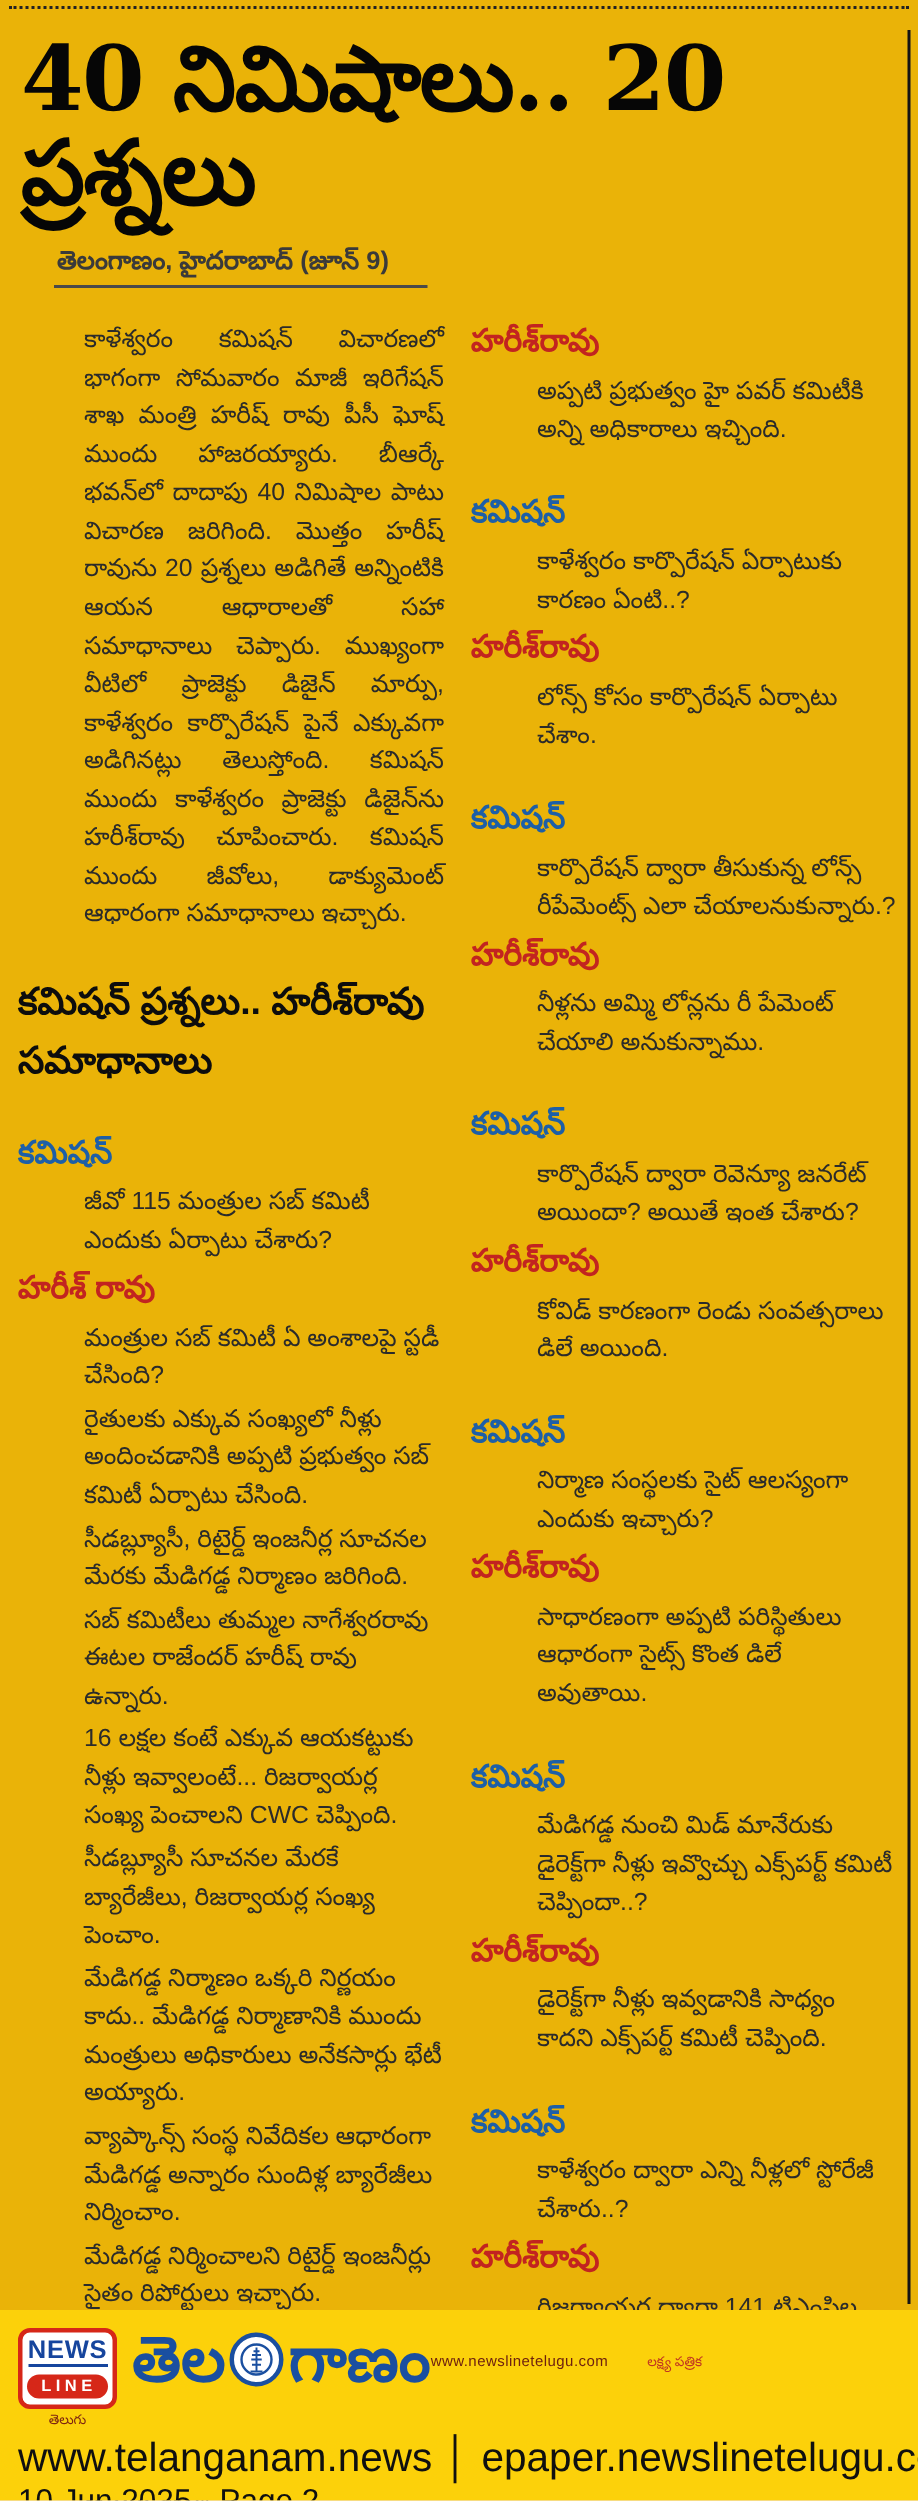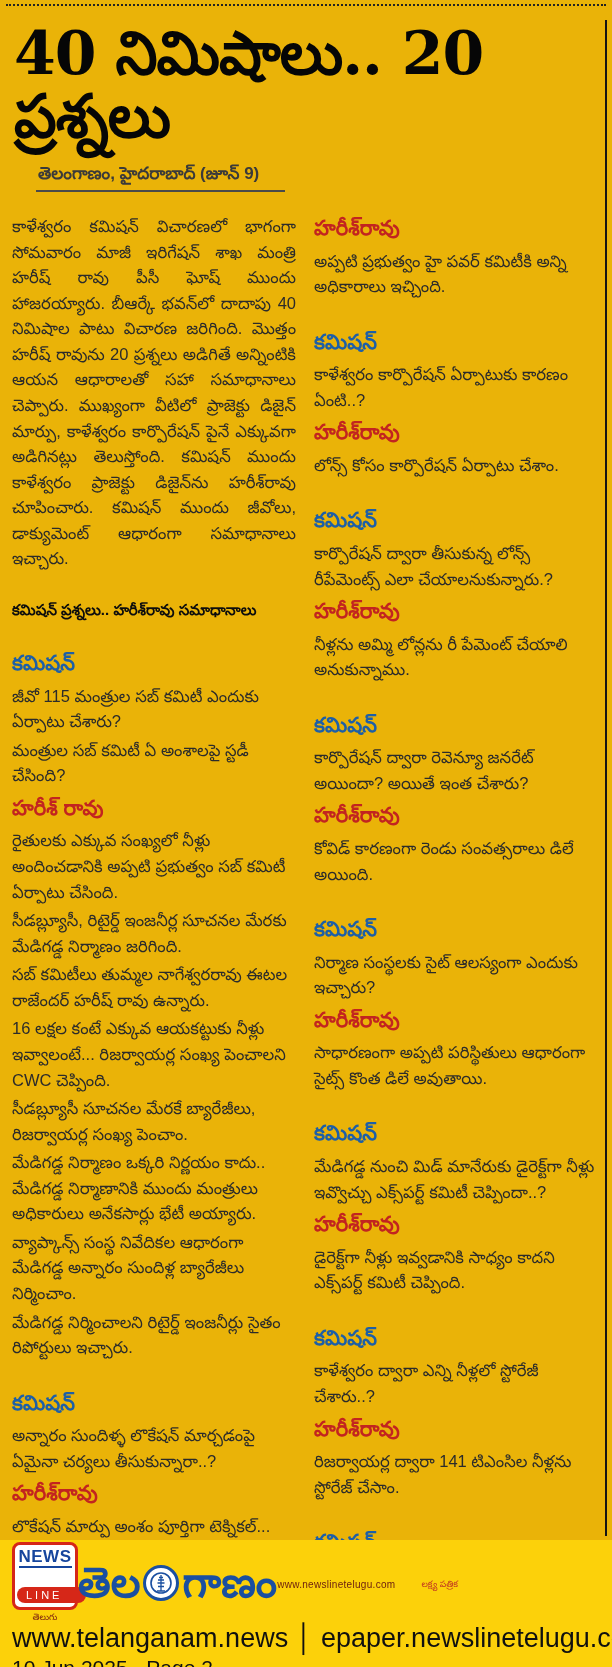--- a/index.html
+++ b/index.html
@@ -12,37 +12,37 @@
 
   .headline { margin:22px 14px 0 14px; font-family:"DejaVu Serif", serif; font-weight:bold;
               font-size:60px; line-height:1.05; color:#060606; letter-spacing:-1px; }
 
   .dateline { display:inline-block; margin:16px 0 4px 36px; font-size:17px; font-weight:bold;
               color:#3a3a3a; padding:0 26px 3px 2px; border-bottom:2px solid #4a4a4a; }
 
   .columns { display:flex; gap:18px; padding:6px 14px 0 12px; }
   .col { flex:1 1 0; min-width:0; }
 
-  .block { color:#2b2b2b; font-size:16.5px; line-height:1.55; }
+  .block { color:#2b2b2b; font-size:16.5px; line-height:1.55;margin-left:44px; }
   .para { text-align:justify; margin-top:12px; }
-  .subhead { font-weight:bold; color:#0d0d0d; font-size:15px; margin:26px 0 8px 0; }
+  .subhead { font-weight:bold; color:#0d0d0d; font-size:25px; margin:26px 0 8px 0; }
   .q-head { color:#1d5fa7; font-weight:bold; font-size:21px; margin:26px 0 4px 0; }
   .a-head { color:#c22420; font-weight:bold; font-size:21px; margin:3px 0 4px 0; }
   .q, .a { margin-bottom:3px; }
   .col-right .block:first-child { margin-top:10px; }
 
   .footer { position:absolute; left:0; right:0; top:1540px; height:127px; background:#fcd10a; padding:12px 12px 0 12px; }
-  .logo-row { display:flex; align-items:center; height:62px; }
+  .logo-row { display:flex; align-items:flex-start; gap:10px; height:62px; }
 
   .newsline-badge { background:#fff; border:3px solid #d62718; border-radius:8px; width:66px;
                     text-align:center; padding:3px 2px 4px 2px; }
   .nl-news { display:inline-block; color:#16459d; font-weight:bold; font-size:17px; letter-spacing:0.5px;
              line-height:1; border-bottom:2.5px solid #16459d; padding-bottom:1px; }
-  .nl-line { display:inline-block; background:#d62718; color:#fff; font-weight:normal; font-size:11px;
-             letter-spacing:3px; border-radius:9px; padding:2px 24px 2px 9px; margin-top:19px; line-height:1.1; }
+  .nl-line { display:inline-block; background:#d62718; color:#fff; font-weight:bold; font-size:11px;
+             letter-spacing:3px; border-radius:9px; padding:2px 7px 2px 9px; margin-top:5px; line-height:1.1; }
   .nl-telugu { text-align:center; font-size:9px; color:#7d2312; margin-top:2px; }
 
   .tg-wrap { display:flex; flex-direction:row; }
   .tg-wordmark { display:flex; align-items:center; color:#1a4fa0; font-weight:bold; font-size:42px; line-height:1; }
   .tg-emblem { width:36px; height:36px; border-radius:50%; background:#fff; border:3px solid #1a4fa0;
                display:inline-flex; align-items:center; justify-content:center; margin:0 3px; }
   .tg-sub { display:flex; align-items:center; gap:26px; margin-top:3px; }
   .tg-url { font-size:10px; color:#6e2110; letter-spacing:0.3px; }
   .tg-tagline { font-size:9px; color:#c03422; }
 
@@ -59,22 +59,22 @@
 
   <h1 class="headline">40 నిమిషాలు.. 20 ప్రశ్నలు</h1>
   <div class="dateline">తెలంగాణం, హైదరాబాద్ (జూన్ 9)</div>
 
   <div class="columns">
     <div class="col col-left" id="col-left">
         <div class="block para">కాళేశ్వరం కమిషన్ విచారణలో భాగంగా సోమవారం మాజీ ఇరిగేషన్ శాఖ మంత్రి హరీష్ రావు పీసీ ఘోష్ ముందు హాజరయ్యారు. బీఆర్కే భవన్‌లో దాదాపు 40 నిమిషాల పాటు విచారణ జరిగింది. మొత్తం హరీష్ రావును 20 ప్రశ్నలు అడిగితే అన్నింటికి ఆయన ఆధారాలతో సహా సమాధానాలు చెప్పారు. ముఖ్యంగా వీటిలో ప్రాజెక్టు డిజైన్ మార్పు, కాళేశ్వరం కార్పొరేషన్ పైనే ఎక్కువగా అడిగినట్లు తెలుస్తోంది. కమిషన్ ముందు కాళేశ్వరం ప్రాజెక్టు డిజైన్‌ను హరీశ్‌రావు చూపించారు. కమిషన్ ముందు జీవోలు, డాక్యుమెంట్ ఆధారంగా సమాధానాలు ఇచ్చారు.</div>
         <div class="block subhead">కమిషన్ ప్రశ్నలు.. హరీశ్‌రావు సమాధానాలు</div>
         <div class="block q-head">కమిషన్</div>
         <div class="block q">జీవో 115 మంత్రుల సబ్ కమిటీ ఎందుకు ఏర్పాటు చేశారు?</div>
+        <div class="block a-head">హరీశ్ రావు</div>
         <div class="block q">మంత్రుల సబ్ కమిటీ ఏ అంశాలపై స్టడీ చేసింది?</div>
-        <div class="block a-head">హరీశ్ రావు</div>
         <div class="block a">రైతులకు ఎక్కువ సంఖ్యలో నీళ్లు అందించడానికి అప్పటి ప్రభుత్వం సబ్ కమిటీ ఏర్పాటు చేసింది.</div>
         <div class="block a">సీడబ్ల్యూసీ, రిటైర్డ్ ఇంజనీర్ల సూచనల మేరకు మేడిగడ్డ నిర్మాణం జరిగింది.</div>
         <div class="block a">సబ్ కమిటీలు తుమ్మల నాగేశ్వరరావు ఈటల రాజేందర్ హరీష్ రావు ఉన్నారు.</div>
         <div class="block a">16 లక్షల కంటే ఎక్కువ ఆయకట్టుకు నీళ్లు ఇవ్వాలంటే... రిజర్వాయర్ల సంఖ్య పెంచాలని CWC చెప్పింది.</div>
         <div class="block a">సీడబ్ల్యూసీ సూచనల మేరకే బ్యారేజీలు, రిజర్వాయర్ల సంఖ్య పెంచాం.</div>
         <div class="block a">మేడిగడ్డ నిర్మాణం ఒక్కరి నిర్ణయం కాదు.. మేడిగడ్డ నిర్మాణానికి ముందు మంత్రులు అధికారులు అనేకసార్లు భేటీ అయ్యారు.</div>
         <div class="block a">వ్యాప్కాన్స్ సంస్థ నివేదికల ఆధారంగా మేడిగడ్డ అన్నారం సుందిళ్ల బ్యారేజీలు నిర్మించాం.</div>
         <div class="block a">మేడిగడ్డ నిర్మించాలని రిటైర్డ్ ఇంజనీర్లు సైతం రిపోర్టులు ఇచ్చారు.</div>
         <div class="block q-head">కమిషన్</div>
         <div class="block q">అన్నారం సుందిళ్ళ లొకేషన్ మార్చడంపై ఏమైనా చర్యలు తీసుకున్నారా..?</div>

